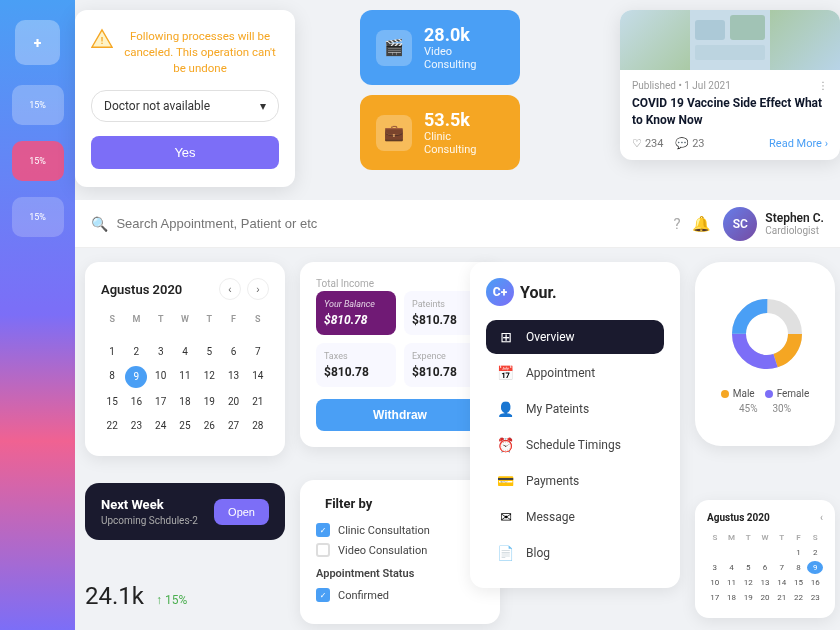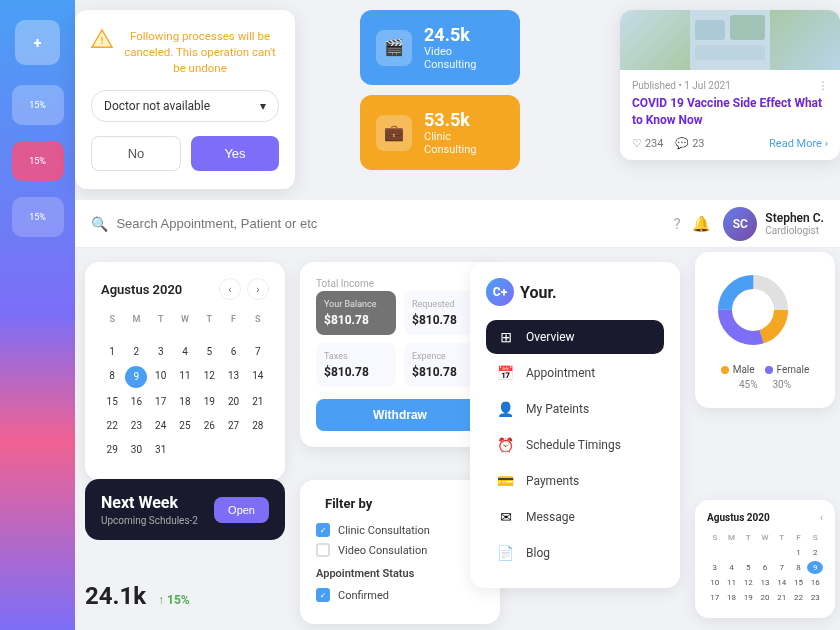--- a/index.html
+++ b/index.html
@@ -161,21 +161,21 @@
     .article-meta {
       font-size: 10px;
       color: #999;
       margin-bottom: 4px;
       display: flex;
       justify-content: space-between;
     }
     .article-title {
       font-size: 12px;
       font-weight: 700;
-      color: #6d28d9;
+      color: #0f172a;
       line-height: 1.4;
       margin-bottom: 8px;
     }
     .article-actions {
       display: flex;
       align-items: center;
       gap: 12px;
       font-size: 11px;
     }
     .article-like {
@@ -352,21 +352,21 @@
       width: 200px;
       background: #1a1a2e;
       border-radius: 14px;
       padding: 14px 16px;
       display: flex;
       align-items: center;
       justify-content: space-between;
       color: #fff;
     }
     .next-week-title {
-      font-size: 16px;
+      font-size: 13px;
       font-weight: 700;
       margin-bottom: 3px;
     }
     .next-week-sub {
       font-size: 10px;
       color: #aaa;
     }
     .open-btn {
       background: #7c6ef7;
       color: #fff;
@@ -376,21 +376,21 @@
       font-size: 11px;
       cursor: pointer;
     }
 
     
     .bottom-stat {
       position: absolute;
       bottom: 20px;
       left: 85px;
       font-size: 24px;
-      font-weight: 700;
+      font-weight: 400;
       color: #222;
     }
     .bottom-stat-pct {
       font-size: 12px;
       color: #4caf50;
       margin-left: 6px;
     }
 
     
     .balance-card {
@@ -420,22 +420,23 @@
       grid-template-columns: 1fr 1fr;
       gap: 8px;
       margin-bottom: 12px;
     }
     .balance-item {
       background: #f8f8ff;
       border-radius: 8px;
       padding: 8px;
     }
     .balance-item.purple {
-      background: #737373;
-      color: #fff;
+      background: #701a75;
+      color: #fff;
+      font-style: italic;
     }
     .balance-item-label {
       font-size: 9px;
       color: #aaa;
       margin-bottom: 4px;
     }
     .balance-item.purple .balance-item-label {
       color: rgba(255,255,255,0.8);
     }
     .balance-item-value {
@@ -569,26 +570,26 @@
       font-size: 12px;
       color: #444;
     }
     .nav-item.active .nav-item-label {
       color: #fff;
     }
 
     
     .chart-card {
       position: absolute;
-      top: 252px;
+      top: 262px;
       right: 5px;
       width: 140px;
       background: #fff;
-      border-radius: 14px;
-      padding: 18px;
+      border-radius: 26px;
+      padding: 32px;
       box-shadow: 0 4px 16px rgba(0,0,0,0.08);
     }
     .pie-chart {
       width: 80px;
       height: 80px;
       margin: 0 auto 10px;
     }
     .legend-row {
       display: flex;
       gap: 10px;
@@ -685,30 +686,29 @@
       <path d="M12 2L1 21h22L12 2z" fill="#fef3c7" stroke="#f5a623" stroke-width="1.5"></path>
       <text x="12" y="17" text-anchor="middle" font-size="10" fill="#f5a623" font-weight="bold">!</text>
     </svg>
     <span class="warning-text">Following processes will be canceled. This operation can't be undone</span>
   </div>
   <div class="dropdown">
     <span>Doctor not available</span>
     <span>▾</span>
   </div>
   <div class="btn-row">
-    <button class="btn-no">No</button>
     <button class="btn-yes">Yes</button>
   </div>
 </div>
 
 <div class="stats-cards">
   <div class="stat-card-blue">
     <div class="stat-icon-box">🎬</div>
     <div>
-      <div class="stat-number">24.5k</div>
+      <div class="stat-number">28.0k</div>
       <div class="stat-label">Video Consulting</div>
     </div>
   </div>
   <div class="stat-card-orange">
     <div class="stat-icon-box">💼</div>
     <div>
       <div class="stat-number">53.5k</div>
       <div class="stat-label">Clinic Consulting</div>
     </div>
   </div>
@@ -825,29 +825,20 @@
     <div class="cal-row">
       <div class="cal-day">22</div>
       <div class="cal-day">23</div>
       <div class="cal-day">24</div>
       <div class="cal-day">25</div>
       <div class="cal-day">26</div>
       <div class="cal-day">27</div>
       <div class="cal-day">28</div>
     </div>
 
-    <div class="cal-row">
-      <div class="cal-day">29</div>
-      <div class="cal-day">30</div>
-      <div class="cal-day">31</div>
-      <div class="cal-day empty"></div>
-      <div class="cal-day empty"></div>
-      <div class="cal-day empty"></div>
-      <div class="cal-day empty"></div>
-    </div>
   </div>
 </div>
 
 <div class="next-week-card">
   <div>
     <div class="next-week-title">Next Week</div>
     <div class="next-week-sub">Upcoming Schdules-2</div>
   </div>
   <button class="open-btn">Open</button>
 </div>
@@ -858,21 +849,21 @@
 </div>
 
 <div class="balance-card">
   <div style="font-size:10px;color:#aaa;margin-bottom:2px;">Total Income</div>
   <div class="balance-grid">
     <div class="balance-item purple">
       <div class="balance-item-label">Your Balance</div>
       <div class="balance-item-value">$810.78</div>
     </div>
     <div class="balance-item">
-      <div class="balance-item-label">Requested</div>
+      <div class="balance-item-label">Pateints</div>
       <div class="balance-item-value">$810.78</div>
     </div>
     <div class="balance-item">
       <div class="balance-item-label">Taxes</div>
       <div class="balance-item-value">$810.78</div>
     </div>
     <div class="balance-item">
       <div class="balance-item-label">Expence</div>
       <div class="balance-item-value">$810.78</div>
     </div>

